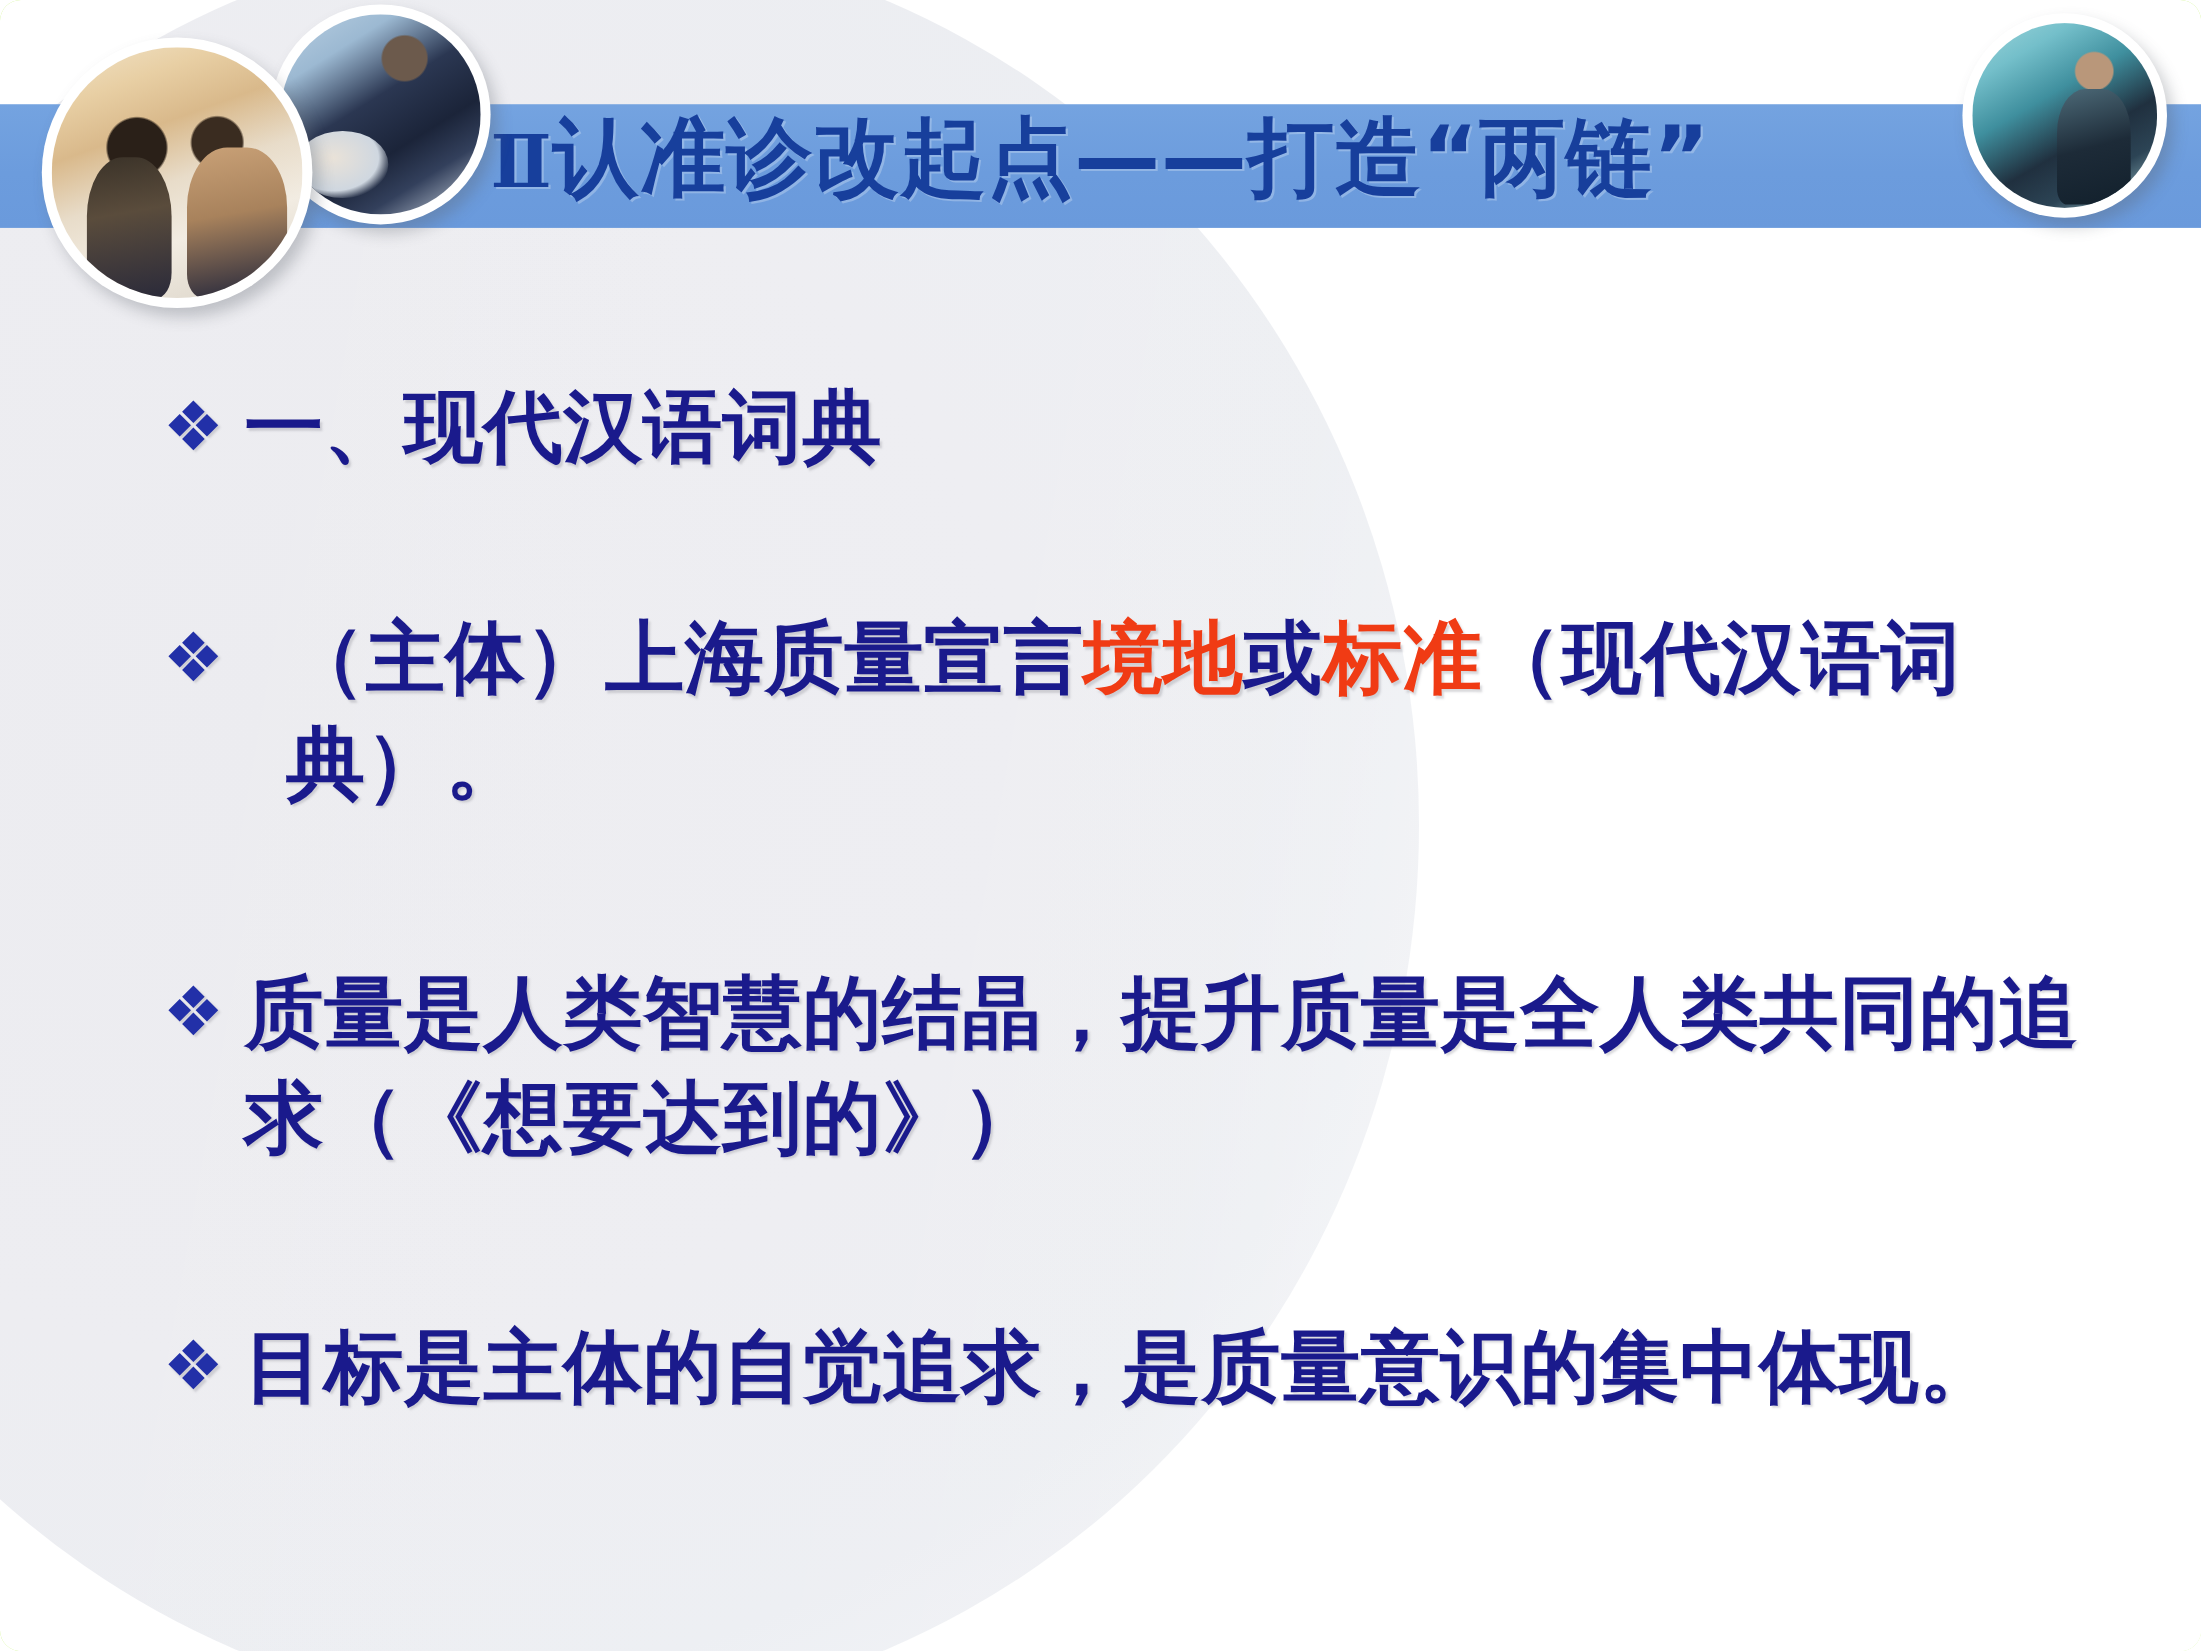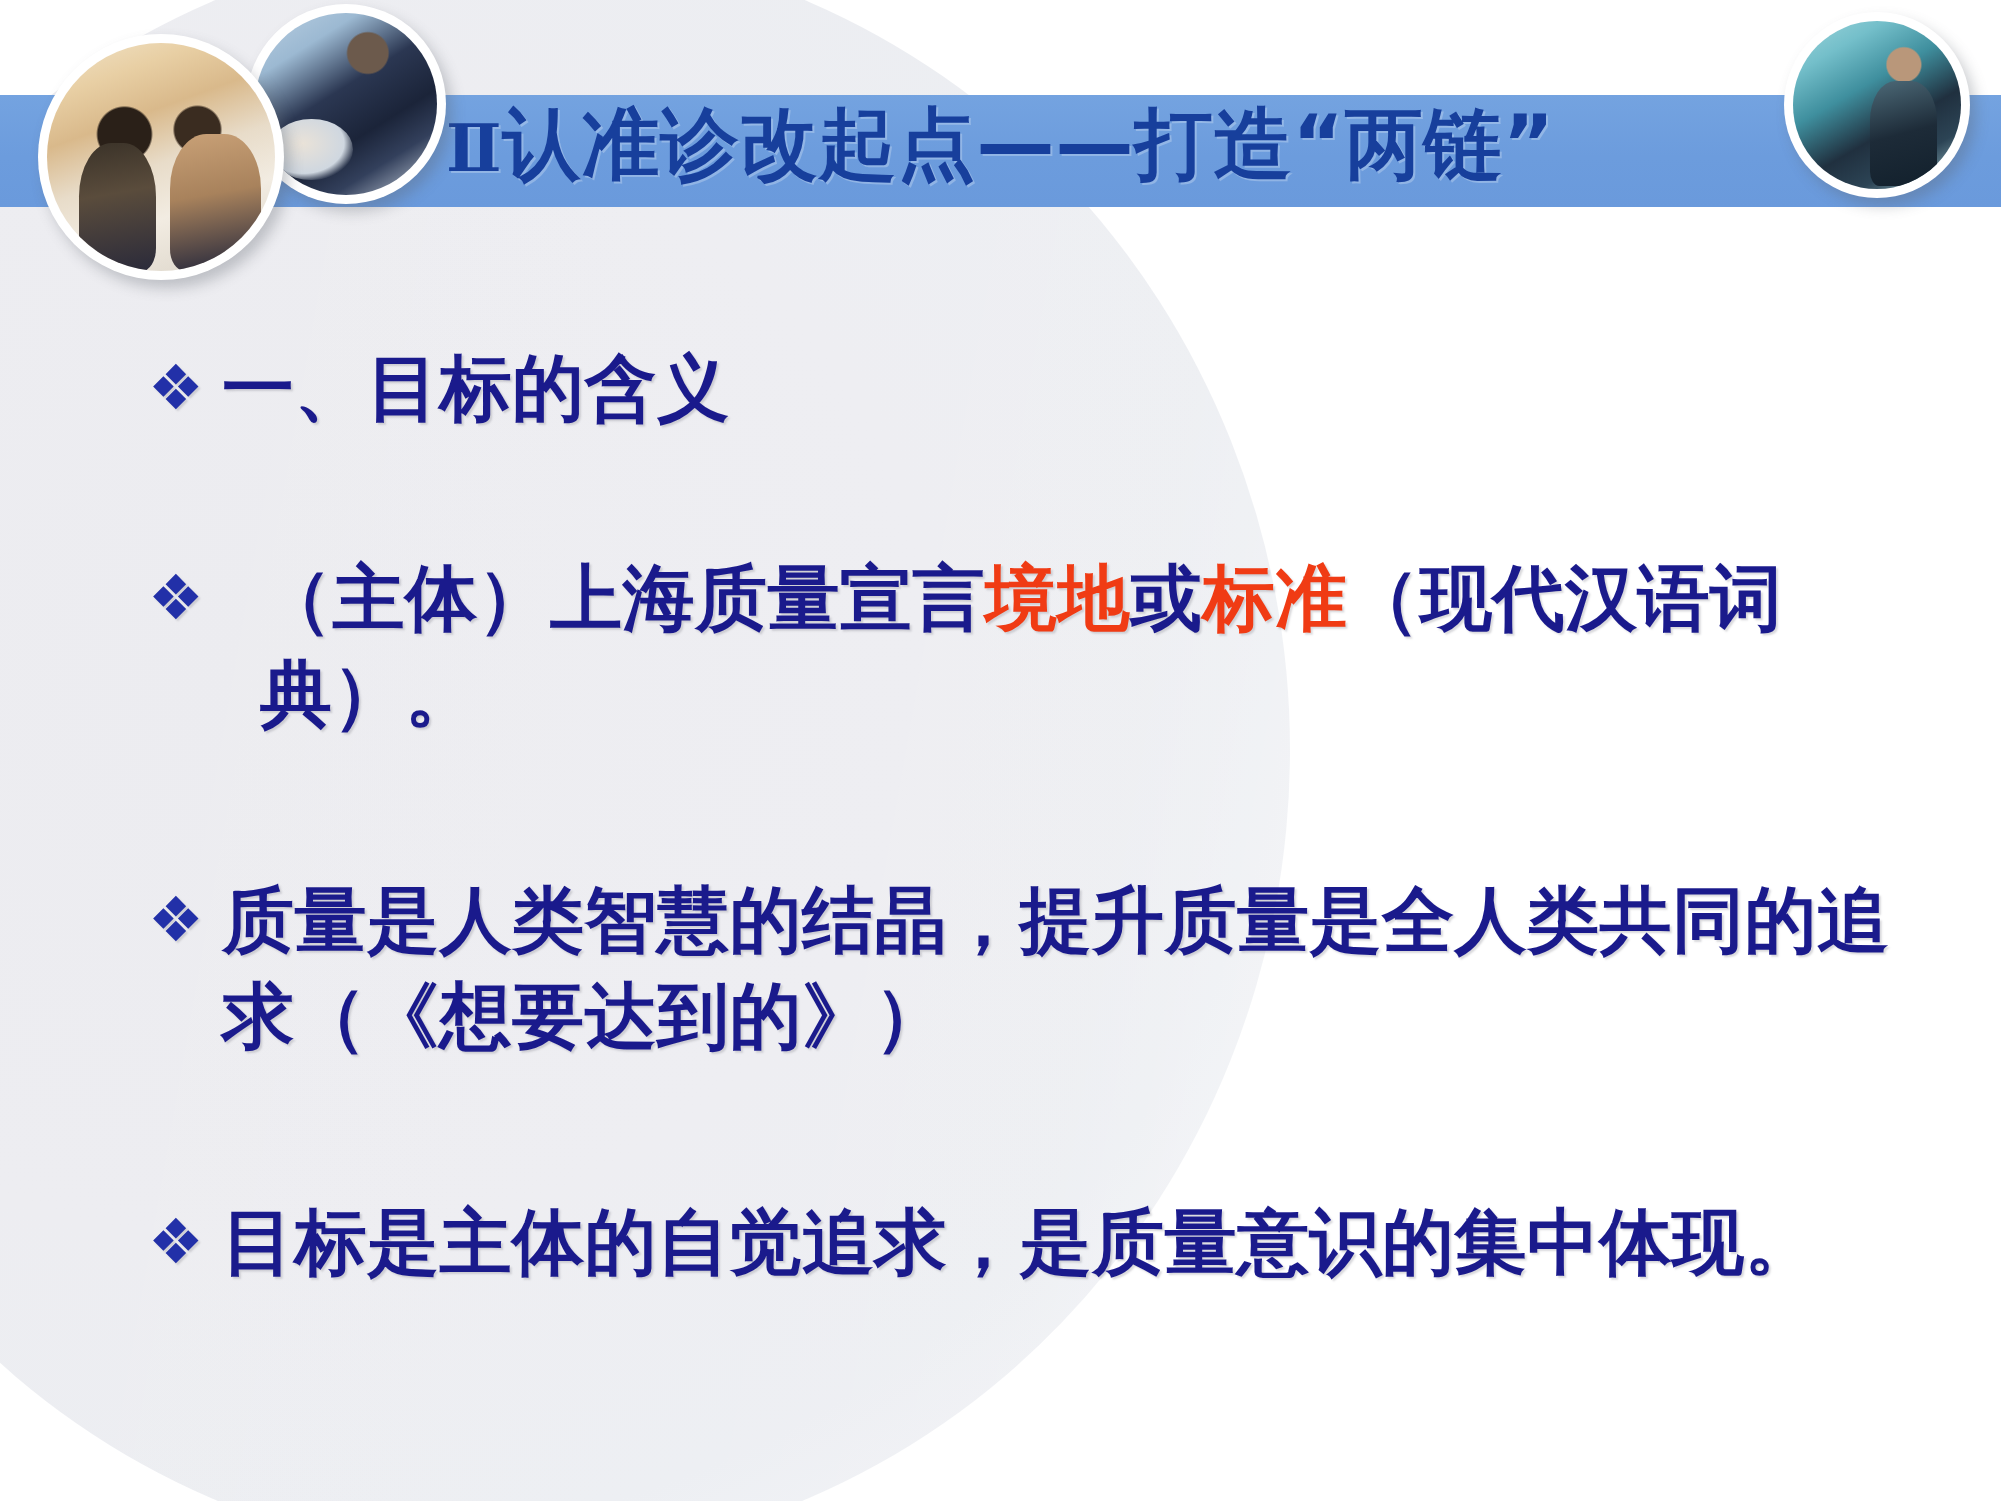--- a/index.html
+++ b/index.html
@@ -10,20 +10,21 @@
   body {
     font-family: "DejaVu Sans", "Liberation Sans", sans-serif;
   }
 
   .slide {
     position: relative;
     width: 2001px;
     height: 1501px;
     overflow: hidden;
     background: #bef264;
+    border-radius: 19px;
   }
 
   
   .bg-base {
     position: absolute;
     inset: 0;
     background: #ffffff;
   }
   
   .bg-ellipse {
@@ -217,21 +218,21 @@
     <div class="photo"></div>
   </div>
   <div class="photo-ring photo-c">
     <div class="photo"></div>
   </div>
 
   <div class="body">
 
     <div class="bullet b1">
       <span class="marker">❖</span>
-      <span class="text">一、目标的含义</span>
+      <span class="text">一、现代汉语词典</span>
     </div>
 
     <div class="bullet b2">
       <span class="marker">❖</span>
       <span class="text"><span>（主体）上海质量宣言</span><span class="hl">境地</span><span>或</span><span class="hl">标准</span><span>（现代汉语词典）。</span></span>
     </div>
 
     <div class="bullet b3">
       <span class="marker">❖</span>
       <span class="text">质量是人类智慧的结晶，提升质量是全人类共同的追求（《想要达到的》）</span>

